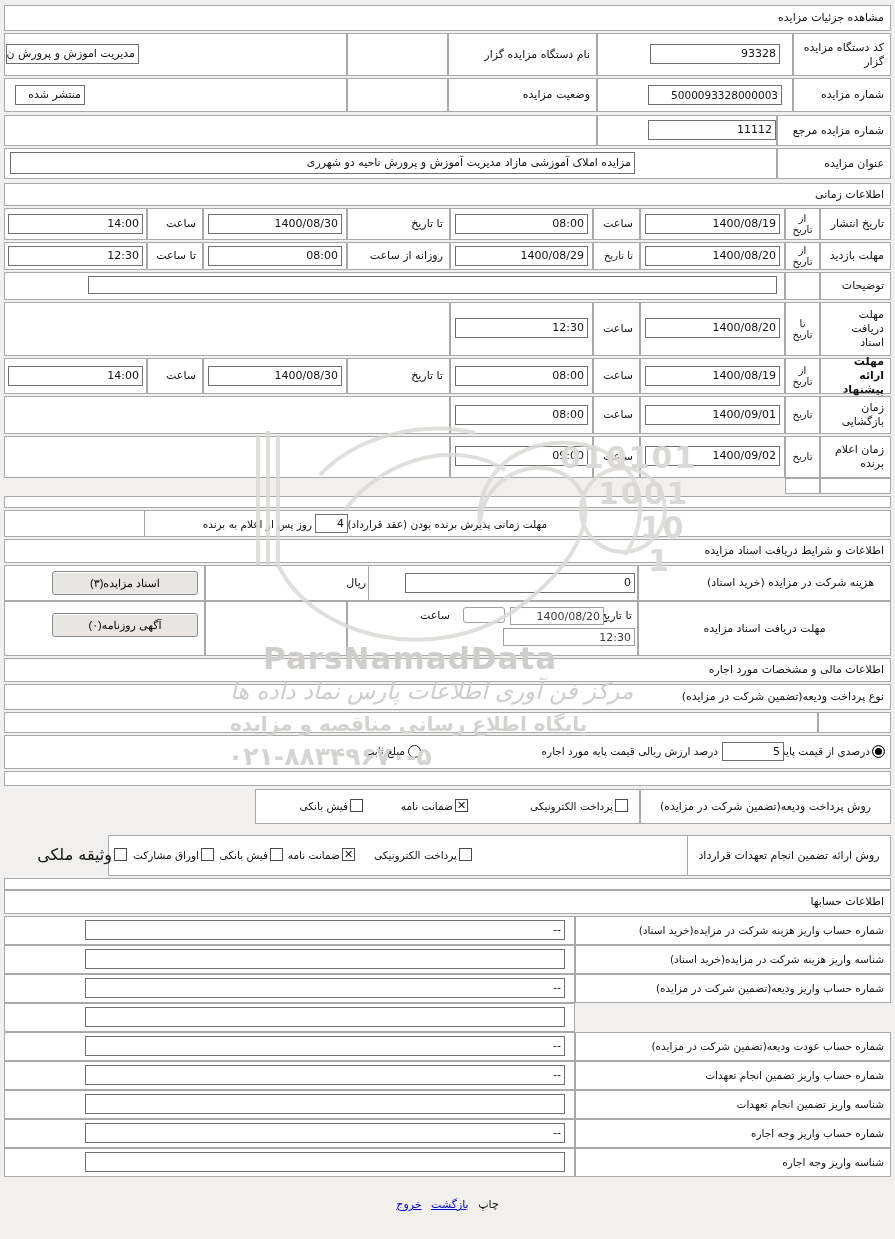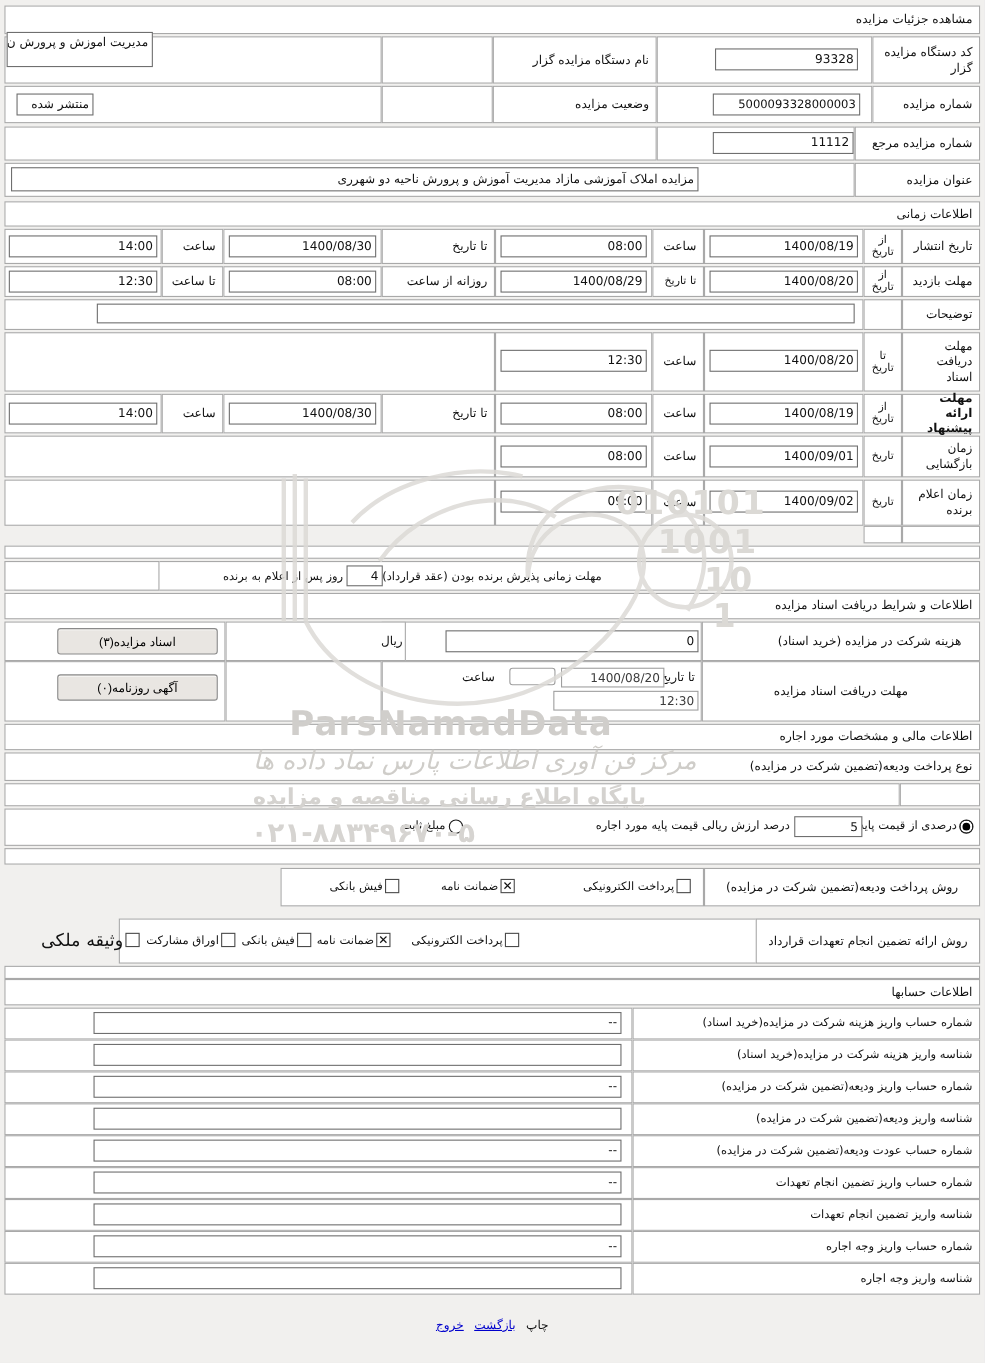--- a/index.html
+++ b/index.html
@@ -33,21 +33,21 @@
 <div class="page">
 
   <div class="cell lbl" style="left:4px;top:5px;width:887px;height:26px;">مشاهده جزئیات مزایده</div>
 
   <div class="cell lbl" style="left:793px;top:33px;width:98px;height:43px;">کد دستگاه مزایده گزار</div>
   <div class="cell" style="left:597px;top:33px;width:196px;height:43px;"></div>
   <div class="inp num" style="left:650px;top:44px;width:130px;height:20px;">93328</div>
   <div class="cell lbl" style="left:448px;top:33px;width:149px;height:43px;">نام دستگاه مزایده گزار</div>
   <div class="cell" style="left:347px;top:33px;width:101px;height:43px;"></div>
   <div class="cell" style="left:4px;top:33px;width:343px;height:43px;"></div>
-  <div class="inp" style="left:6px;top:29px;width:133px;height:32px;">مدیریت اموزش و پرورش ن</div>
+  <div class="inp" style="left:6px;top:44px;width:133px;height:20px;">مدیریت اموزش و پرورش ن</div>
 
   <div class="cell lbl" style="left:793px;top:78px;width:98px;height:34px;">شماره مزایده</div>
   <div class="cell" style="left:597px;top:78px;width:196px;height:34px;"></div>
   <div class="inp num" style="left:648px;top:85px;width:134px;height:20px;font-size:10.5px;">5000093328000003</div>
   <div class="cell lbl" style="left:448px;top:78px;width:149px;height:34px;">وضعیت مزایده</div>
   <div class="cell" style="left:347px;top:78px;width:101px;height:34px;"></div>
   <div class="cell" style="left:4px;top:78px;width:343px;height:34px;"></div>
   <div class="inp" style="left:15px;top:85px;width:70px;height:20px;">منتشر شده</div>
 
   <div class="cell lbl" style="left:777px;top:115px;width:114px;height:31px;">شماره مزایده مرجع</div>
@@ -213,21 +213,20 @@
   <div class="inp num" style="left:85px;top:920px;width:480px;height:20px;">--</div>
 
   <div class="cell lbl" style="left:575px;top:945px;width:316px;height:29px;font-size:10.5px;">شناسه واریز هزینه شرکت در مزایده(خرید اسناد)</div>
   <div class="cell" style="left:4px;top:945px;width:571px;height:29px;"></div>
   <div class="inp num" style="left:85px;top:949px;width:480px;height:20px;"></div>
 
   <div class="cell lbl" style="left:575px;top:974px;width:316px;height:29px;font-size:10.5px;">شماره حساب واریز ودیعه(تضمین شرکت در مزایده)</div>
   <div class="cell" style="left:4px;top:974px;width:571px;height:29px;"></div>
   <div class="inp num" style="left:85px;top:978px;width:480px;height:20px;">--</div>
 
-  <div class="cell lbl" style="left:575px;top:1003px;width:316px;height:29px;font-size:10.5px;">شناسه واریز ودیعه(تضمین شرکت در مزایده)</div>
   <div class="cell" style="left:4px;top:1003px;width:571px;height:29px;"></div>
   <div class="inp num" style="left:85px;top:1007px;width:480px;height:20px;"></div>
 
   <div class="cell lbl" style="left:575px;top:1032px;width:316px;height:29px;font-size:10.5px;">شماره حساب عودت ودیعه(تضمین شرکت در مزایده)</div>
   <div class="cell" style="left:4px;top:1032px;width:571px;height:29px;"></div>
   <div class="inp num" style="left:85px;top:1036px;width:480px;height:20px;">--</div>
 
   <div class="cell lbl" style="left:575px;top:1061px;width:316px;height:29px;font-size:10.5px;">شماره حساب واریز تضمین انجام تعهدات</div>
   <div class="cell" style="left:4px;top:1061px;width:571px;height:29px;"></div>
   <div class="inp num" style="left:85px;top:1065px;width:480px;height:20px;">--</div>

